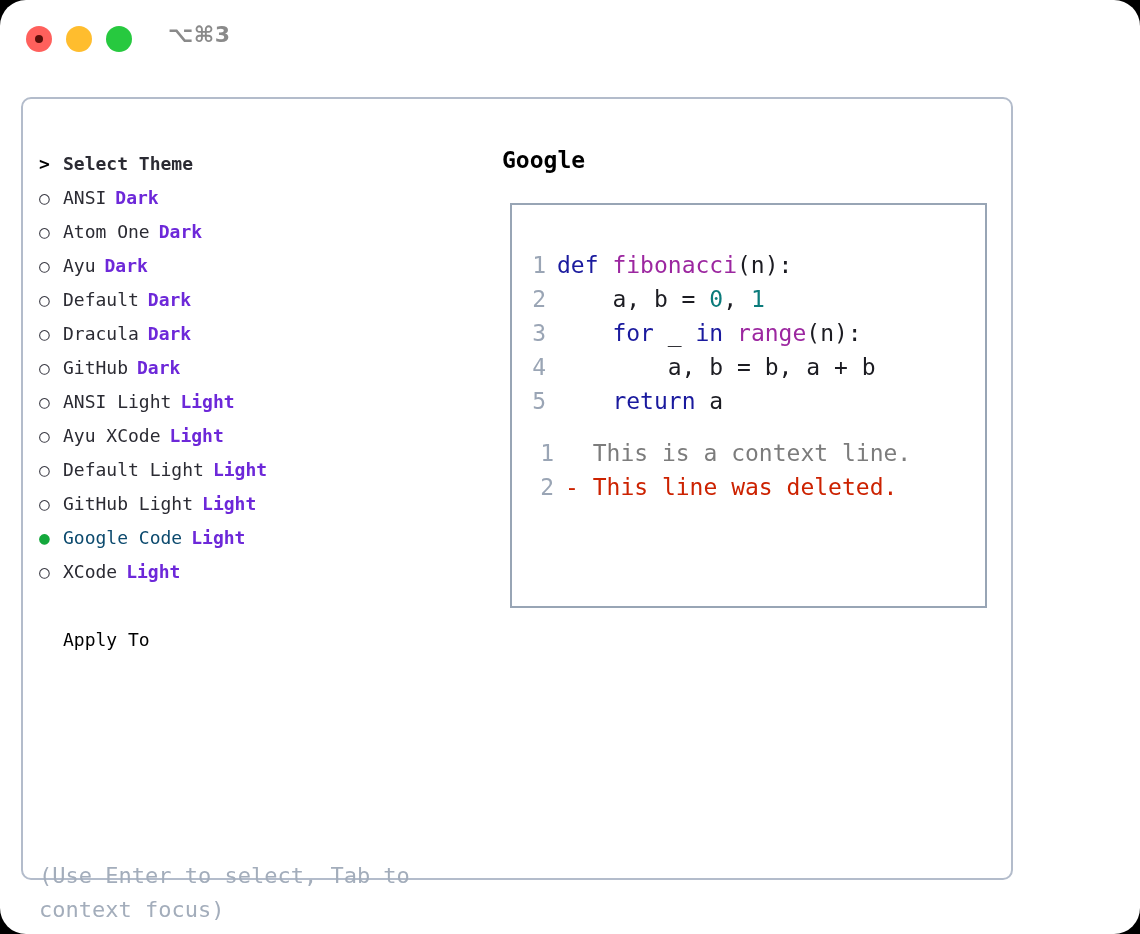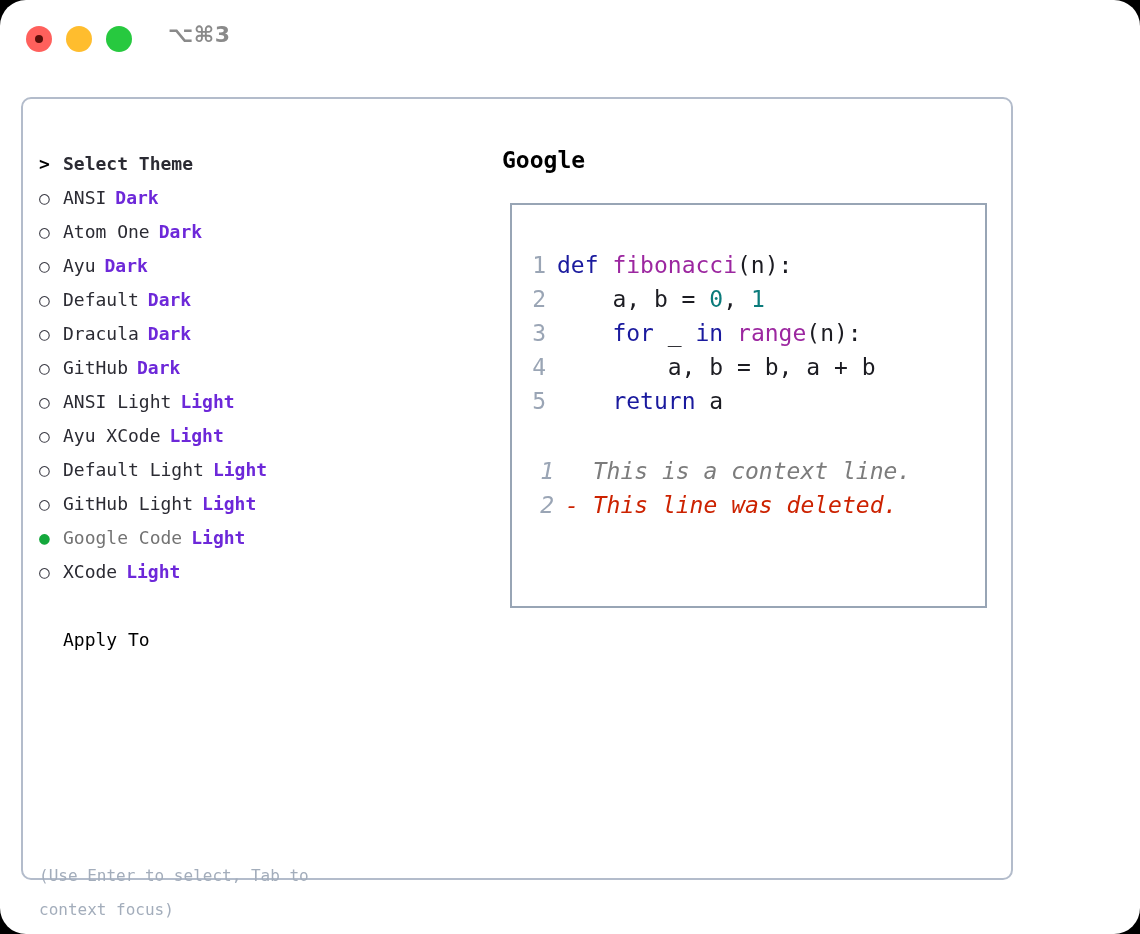--- a/index.html
+++ b/index.html
@@ -94,35 +94,35 @@
     color: #3a3a44;
   }
   .marker.empty { color: transparent; }
   .marker.sel { color: #14a83c; }
   .row.header-row {
     font-weight: bold;
     color: #000000;
   }
   .row.header-row .marker { color: #000000; font-weight: bold; }
   .label { color: #2b2b33; }
-  .row.selected .label { color: #737373; }
+  .row.selected .label { color: #0c4a6e; }
   .tag {
     color: #6d28d9;
     margin-left: 9px;
     font-weight: bold;
   }
   .spacer { height: 34px; }
   .group-title .label { color: #000000; }
 
   #hint {
     position: absolute;
     left: 16px;
     top: 760px;
     width: 420px;
-    font-size: 16px;
+    font-size: 22px;
     line-height: 34px;
     color: #a3adbb;
   }
 
   
   #preview-title {
     position: absolute;
     left: 479px;
     top: 48px;
     font-size: 23px;
@@ -146,22 +146,21 @@
     white-space: pre;
   }
   #code-block {
     position: absolute;
     left: 8px;
     top: 43px;
   }
   #diff-block {
     position: absolute;
     left: 16px;
-    top: 249px;
-    font-style: italic;
+    top: 231px;
   }
   .lineno {
     display: inline-block;
     width: 26px;
     text-align: right;
     color: #9aa5b5;
     margin-right: 11px;
   }
   .kw   { color: #1a1a9e; }
   .fn   { color: #9c27a0; }

